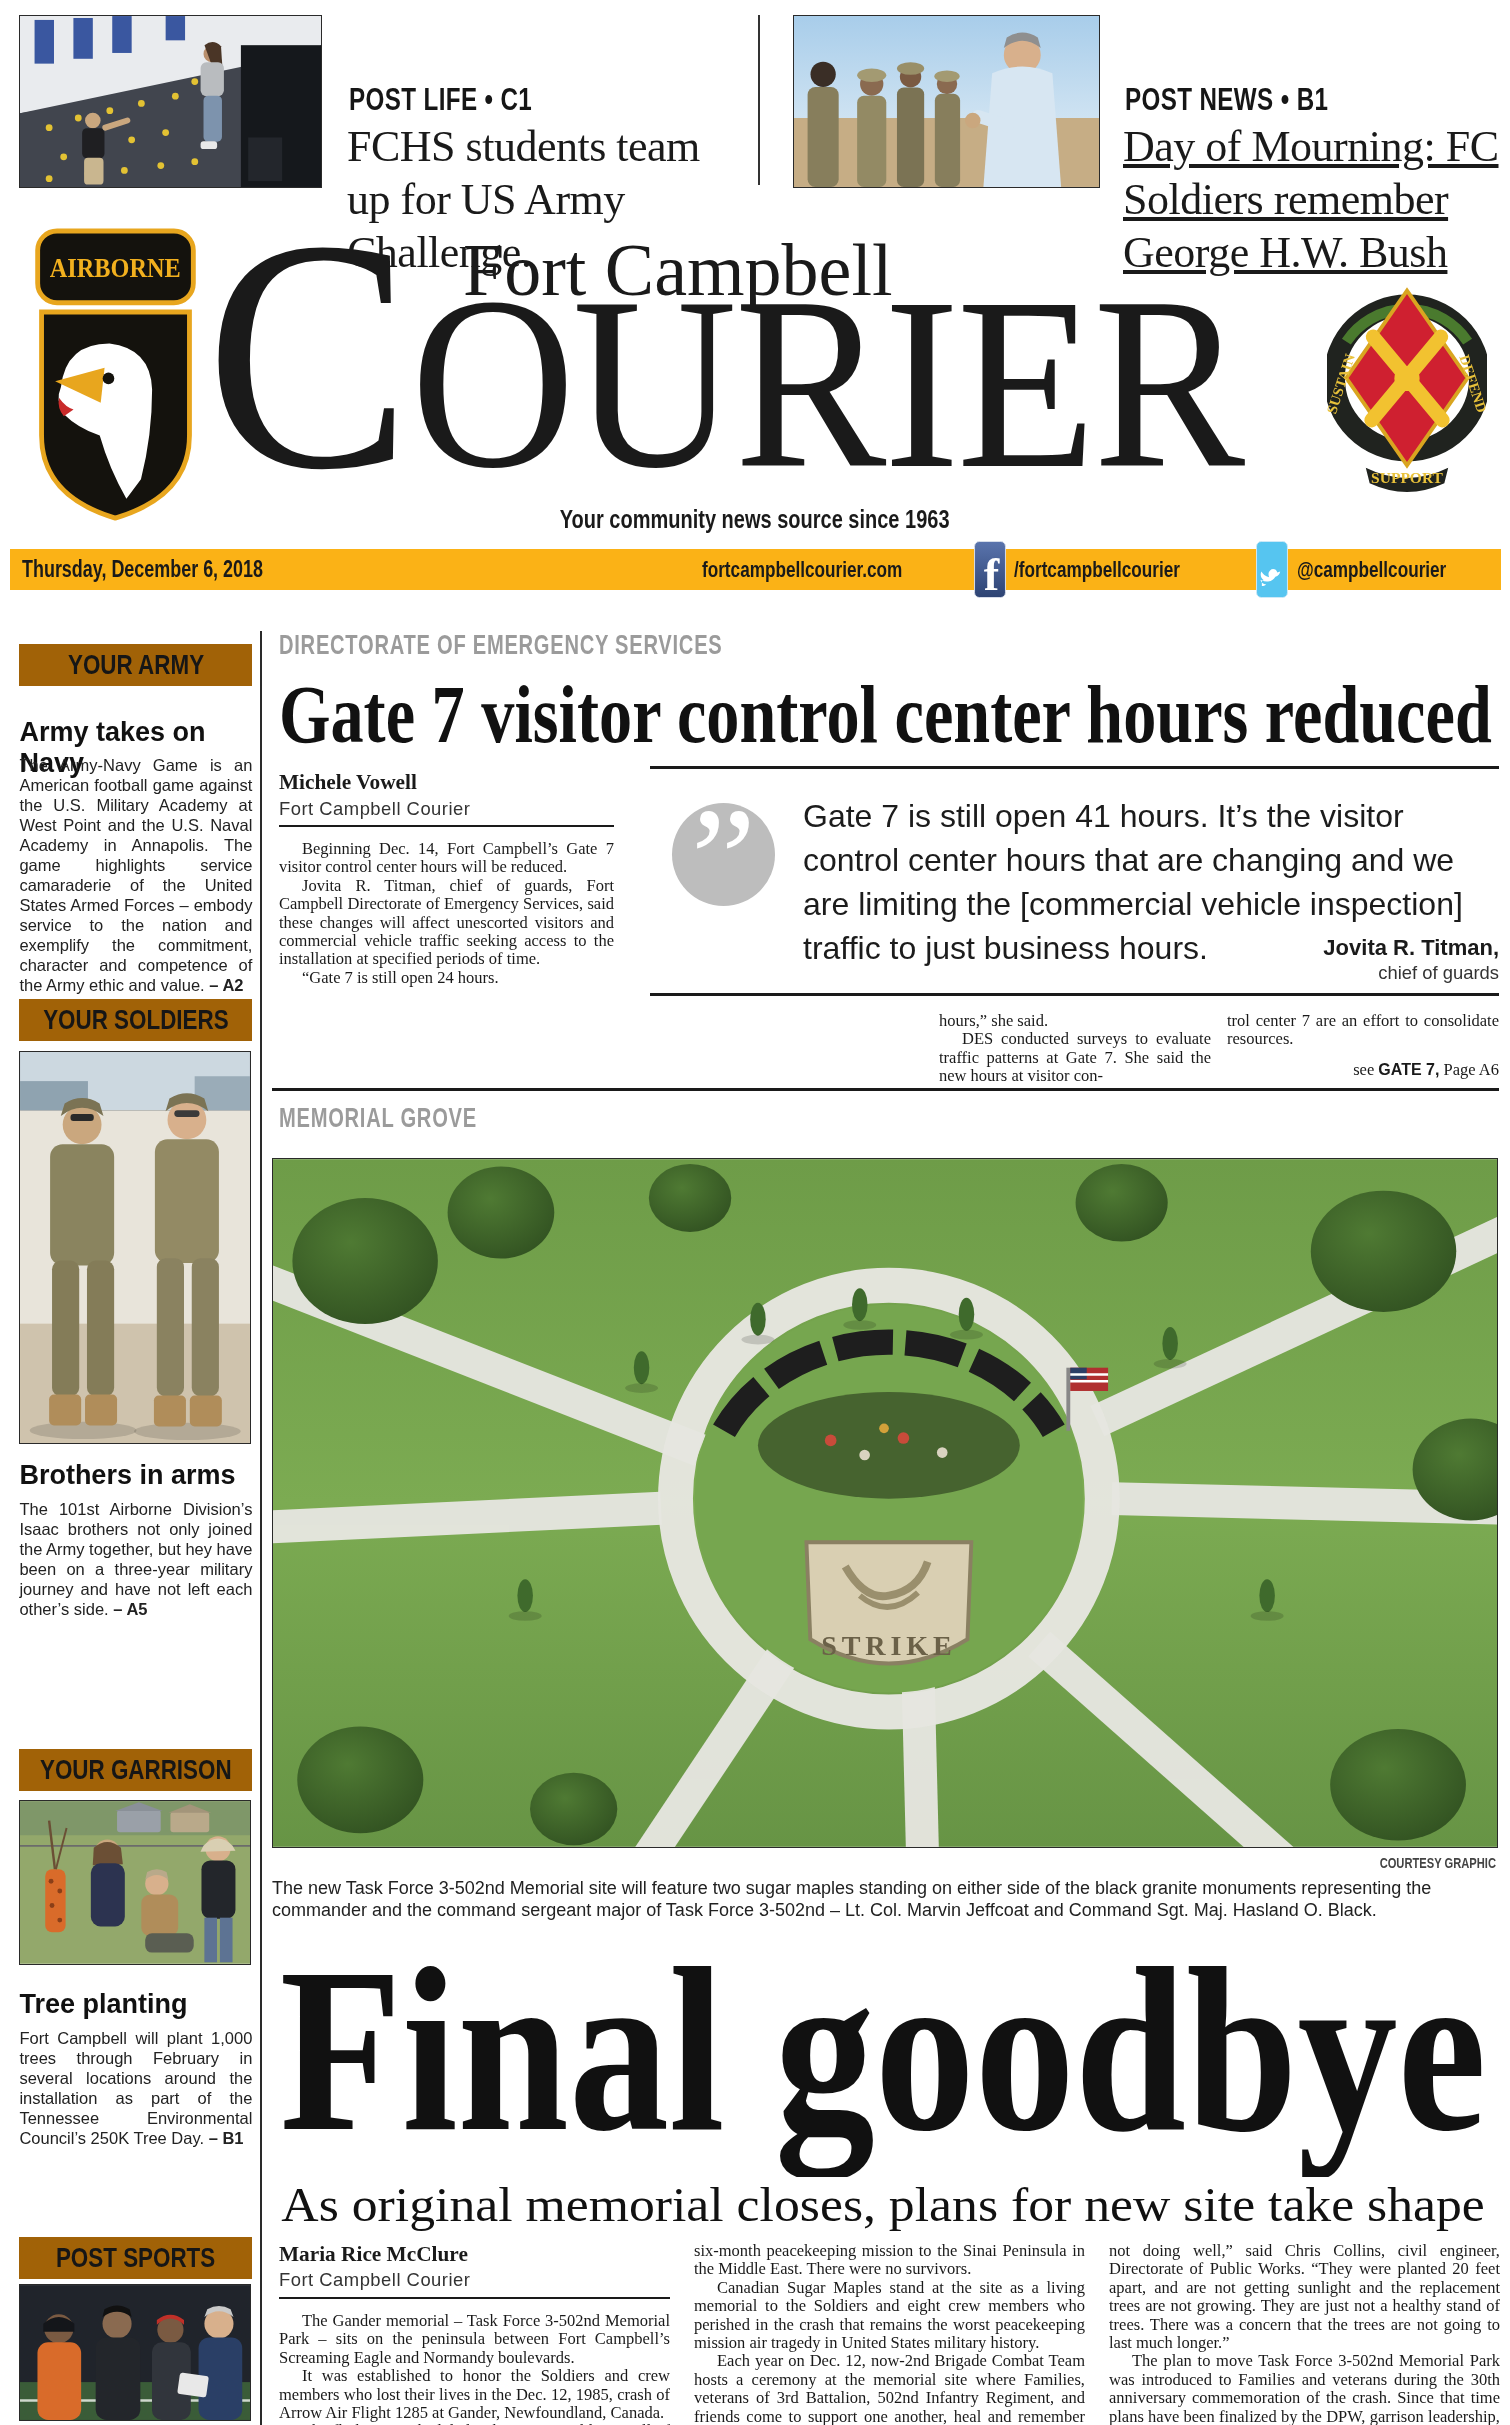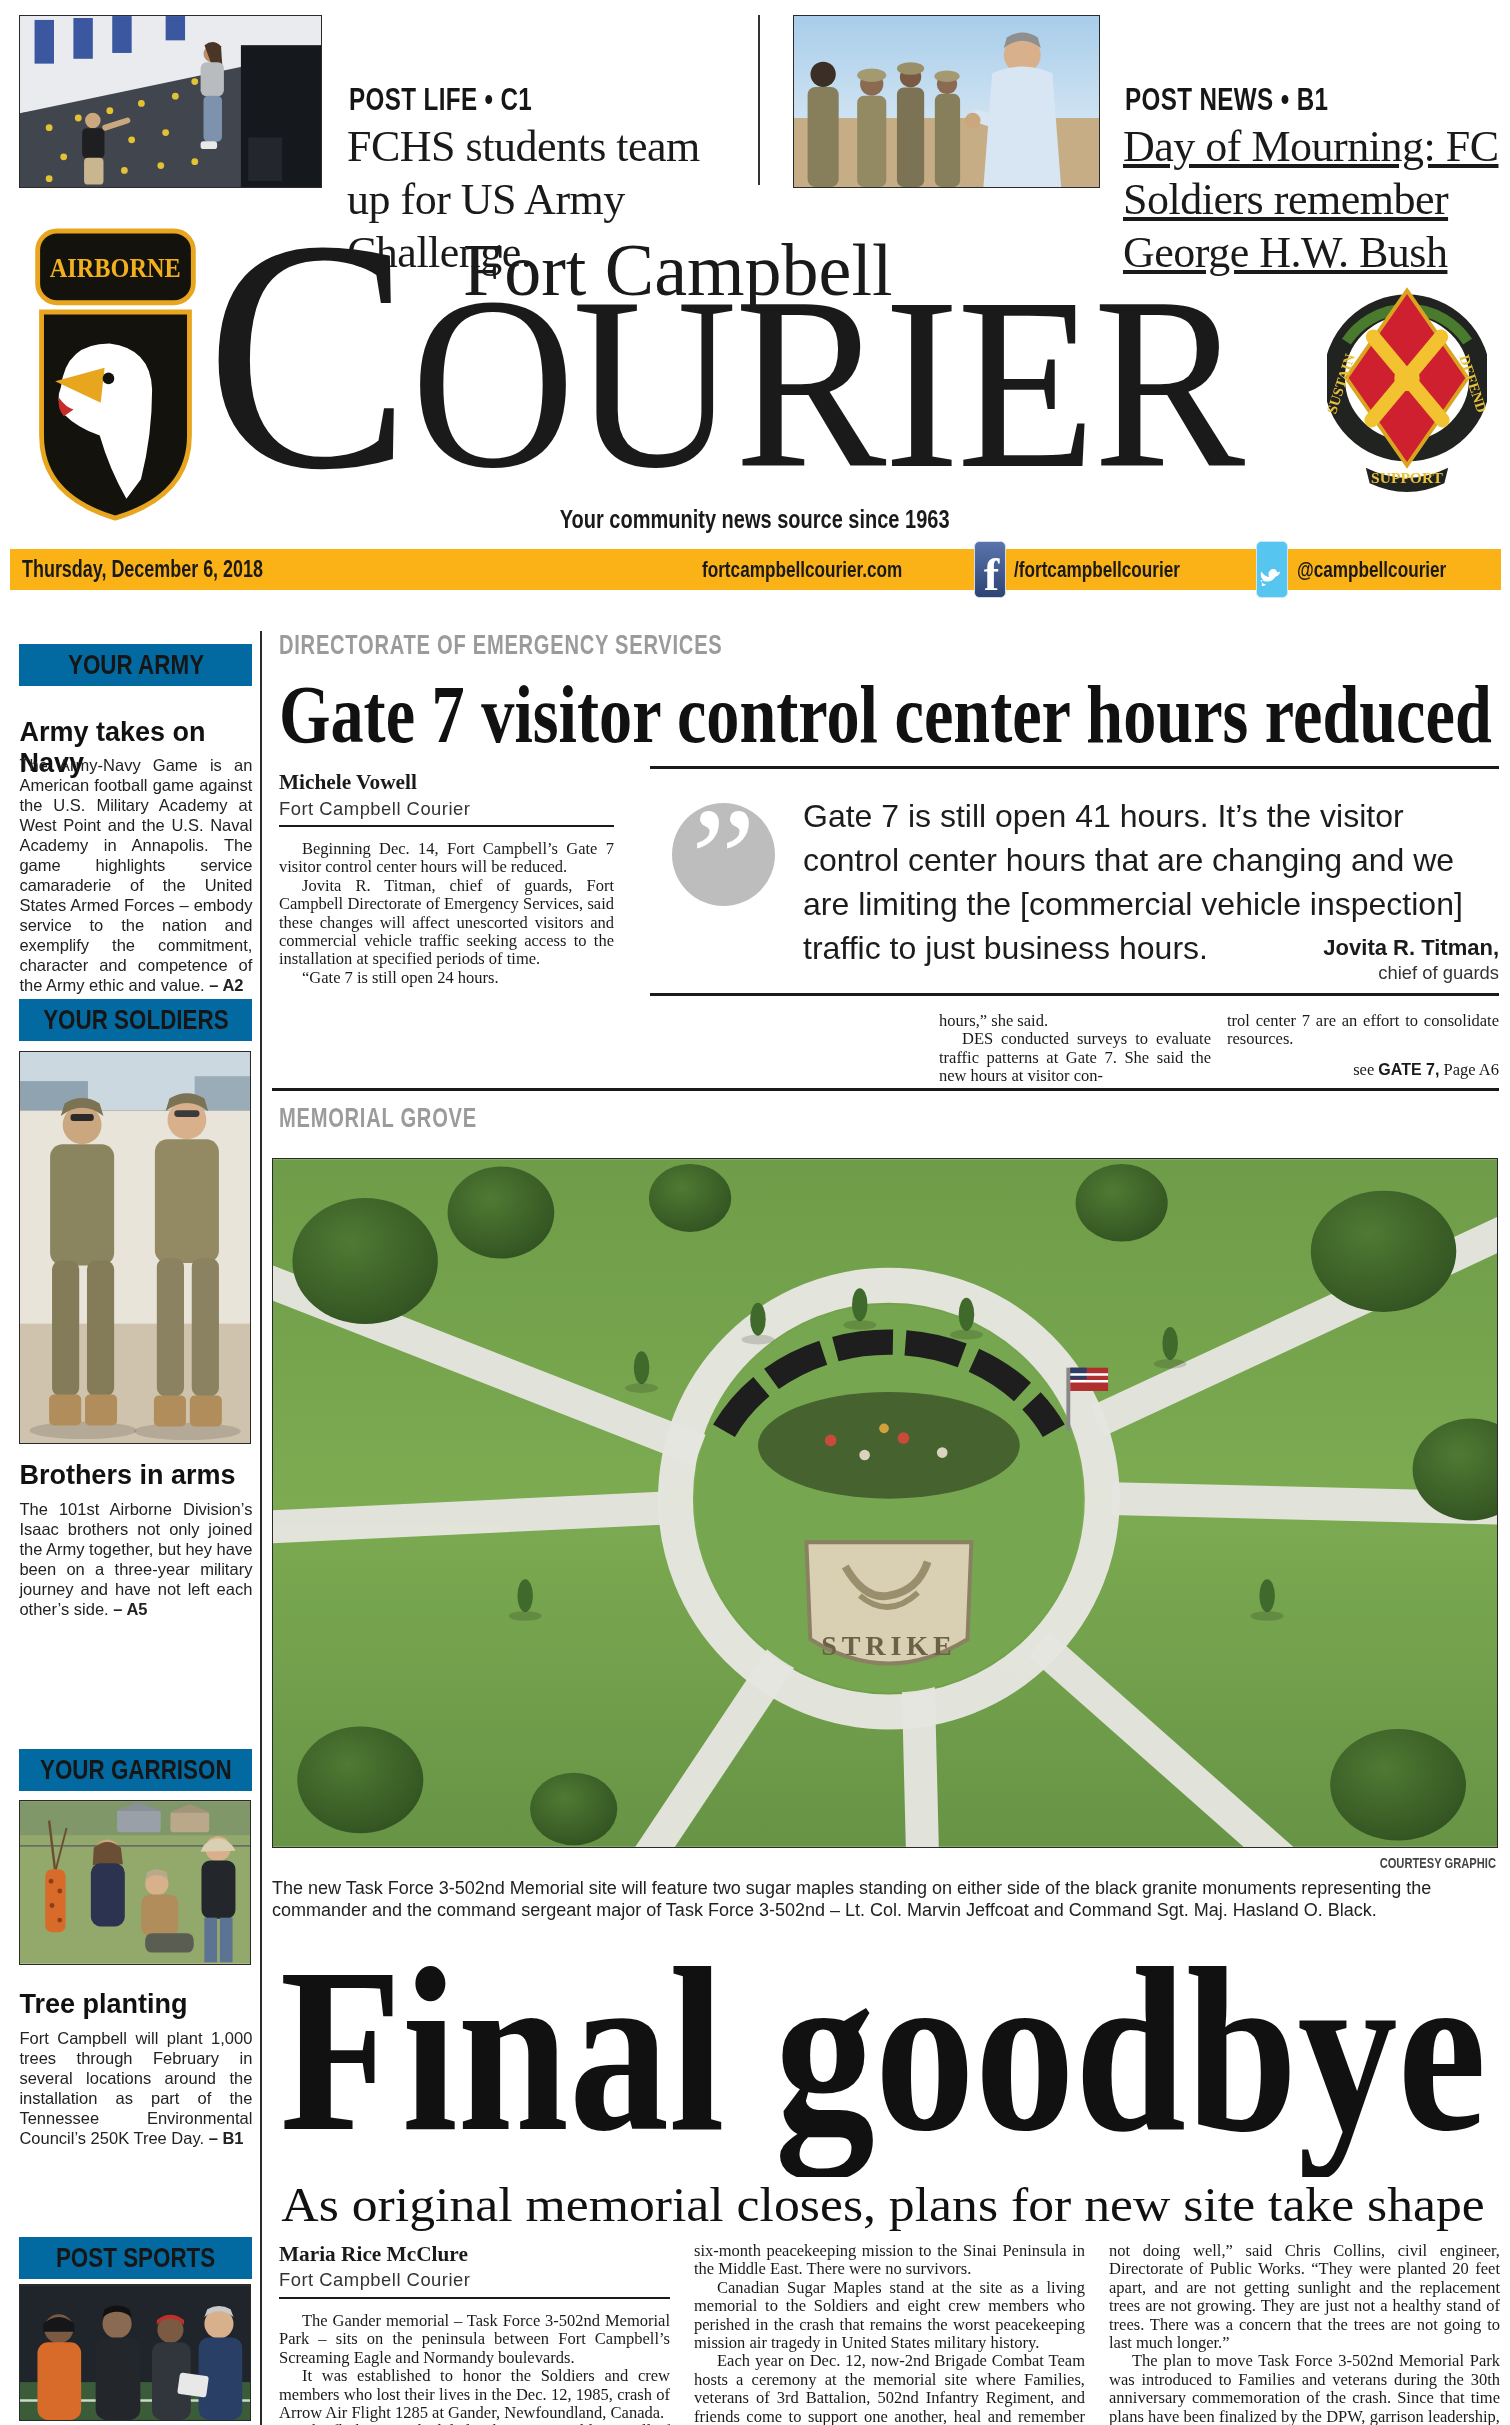--- a/index.html
+++ b/index.html
@@ -5,21 +5,21 @@
   html,body{margin:0;padding:0;background:#e8e8e8;}
   #page{position:relative;width:1510px;height:3111px;background:#ffffff;overflow:hidden;
         font-family:"Liberation Serif",serif;color:#1a1a1a;}
   .abs{position:absolute;}
   .sans{font-family:"Liberation Sans",sans-serif;}
   .cond{display:inline-block;transform:scaleX(.78);transform-origin:0 50%;white-space:nowrap;}
   .condC{display:inline-block;transform:scaleX(.8);transform-origin:50% 50%;white-space:nowrap;}
   .kick{color:#9b9b9b;font-family:"Liberation Sans",sans-serif;font-weight:bold;font-size:28px;letter-spacing:1px;}
   .tkick{color:#161616;font-family:"Liberation Sans",sans-serif;font-weight:bold;font-size:31px;letter-spacing:0.5px;}
   .thead{font-size:44px;line-height:53px;letter-spacing:-0.5px;}
-  .ybar{left:19.4px;width:233px;height:42px;background:#0369a1;display:flex;align-items:center;justify-content:center;}
+  .ybar{left:19.4px;width:233px;height:42px;background:#a16207;display:flex;align-items:center;justify-content:center;}
   .ybar span{font-family:"Liberation Sans",sans-serif;font-weight:bold;font-size:28px;color:#161616;}
   .sbhead{left:19.4px;width:233px;font-family:"Liberation Sans",sans-serif;font-weight:bold;font-size:27px;color:#111;}
   .sbbody{left:19.4px;width:233px;font-family:"Liberation Sans",sans-serif;font-size:16.5px;line-height:20px;
           text-align:justify;color:#222;}
   .sbbody b{white-space:nowrap;}
   .photo{border:1.5px solid #2a2a2a;overflow:hidden;}
   .byline{font-weight:bold;font-size:21.3px;}
   .bysub{font-family:"Liberation Sans",sans-serif;font-size:18.4px;color:#333;letter-spacing:0.5px;}
   .byrule{height:2.4px;background:#1a1a1a;}
   .col{font-size:16.5px;line-height:18.4px;text-align:justify;}

